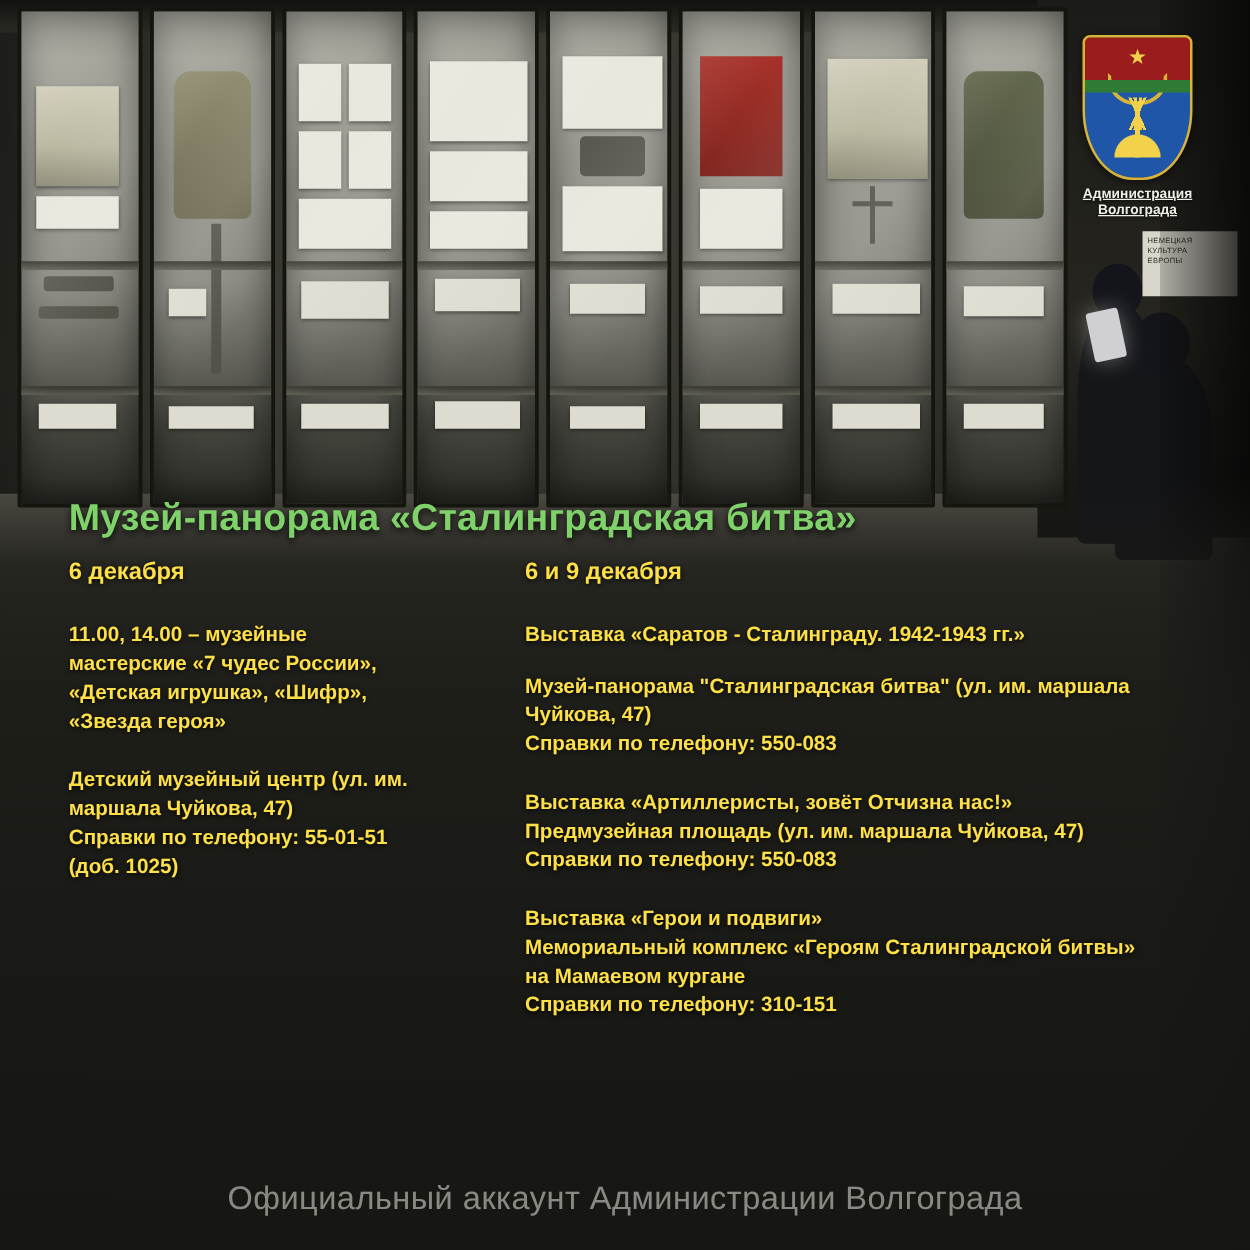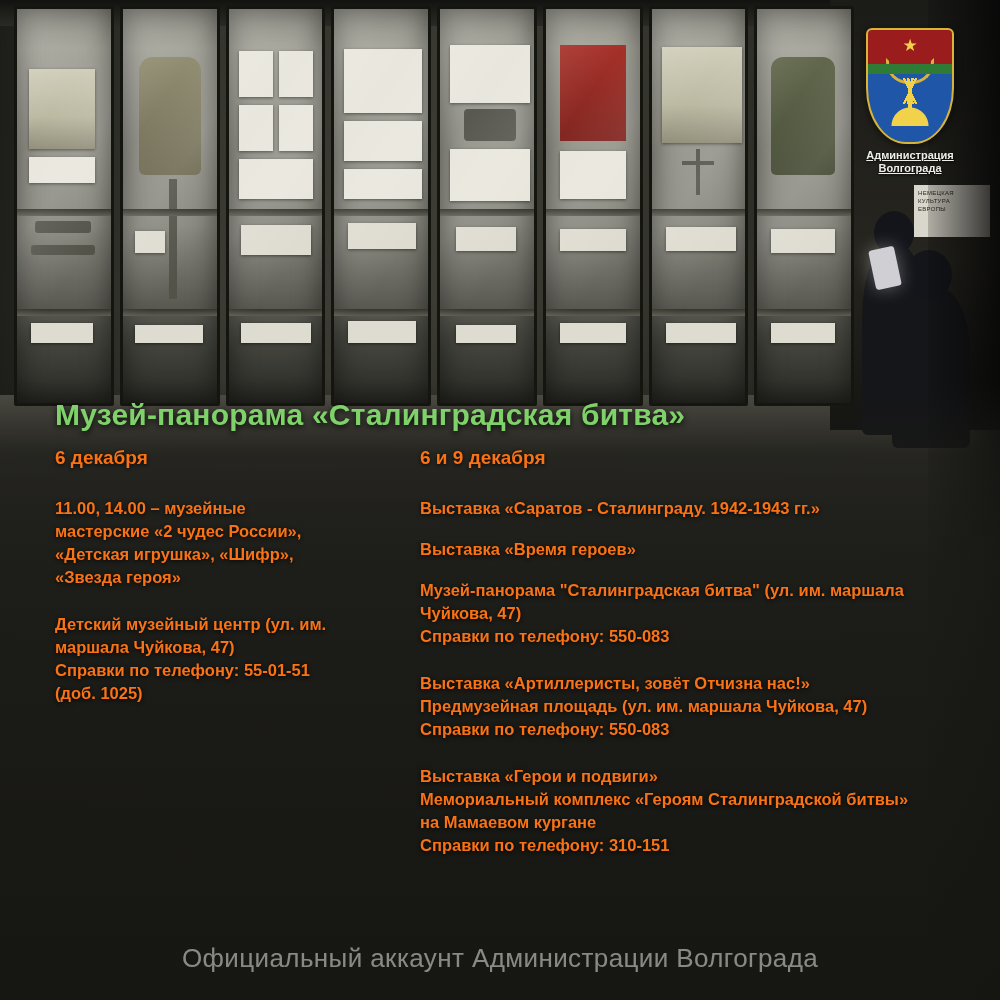--- a/index.html
+++ b/index.html
@@ -209,21 +209,21 @@
     font-size: 30px;
     font-weight: bold;
     letter-spacing: .2px;
     text-shadow: 0 2px 6px rgba(0,0,0,.85);
   }
   .cols {
     position: absolute;
     left: 55px; top: 447px; right: 30px;
     display: flex;
     gap: 0;
-    color: #f97316;
+    color: #fde047;
   }
   .col-left { width: 365px; flex: 0 0 365px; }
   .col-right { flex: 1 1 auto; }
   .daylabel {
     font-size: 19px;
     font-weight: bold;
     margin-bottom: 28px;
     text-shadow: 0 1px 4px rgba(0,0,0,.9);
   }
   .para {
@@ -365,33 +365,32 @@
 
   <div class="scrim"></div>
 
   <div class="headline">Музей-панорама «Сталинградская битва»</div>
 
   <div class="cols">
 
     <div class="col-left">
       <div class="daylabel">6 декабря</div>
       <div class="para">11.00, 14.00 – музейные
-мастерские «2 чудес России»,
+мастерские «7 чудес России»,
 «Детская игрушка», «Шифр»,
 «Звезда героя»</div>
       <div class="para">Детский музейный центр (ул. им.
 маршала Чуйкова, 47)
 Справки по телефону: 55-01-51
 (доб. 1025)</div>
     </div>
 
     <div class="col-right">
       <div class="daylabel">6 и 9 декабря</div>
       <div class="para tight">Выставка «Саратов - Сталинграду. 1942-1943 гг.»</div>
-      <div class="para tight">Выставка «Время героев»</div>
       <div class="para">Музей-панорама "Сталинградская битва" (ул. им. маршала
 Чуйкова, 47)
 Справки по телефону: 550-083</div>
       <div class="para">Выставка «Артиллеристы, зовёт Отчизна нас!»
 Предмузейная площадь (ул. им. маршала Чуйкова, 47)
 Справки по телефону: 550-083</div>
       <div class="para">Выставка «Герои и подвиги»
 Мемориальный комплекс «Героям Сталинградской битвы»
 на Мамаевом кургане
 Справки по телефону: 310-151</div>

